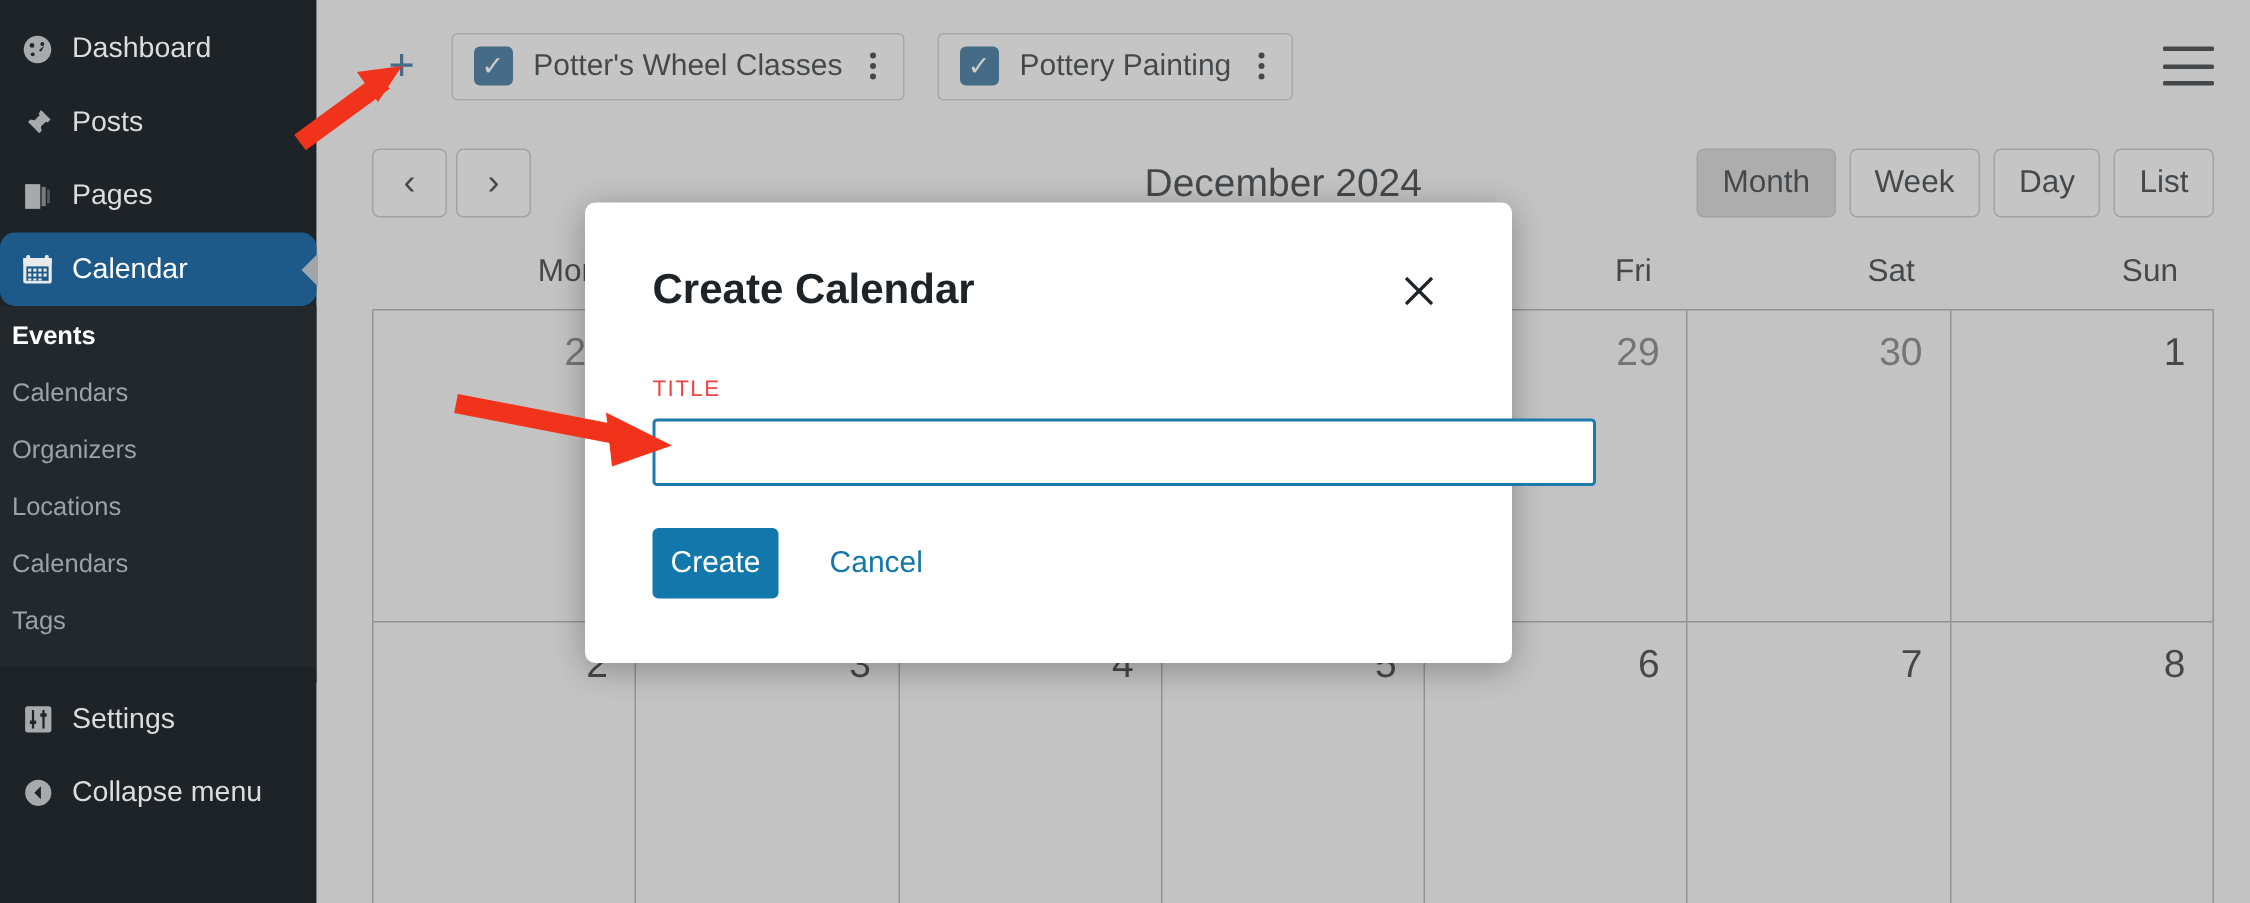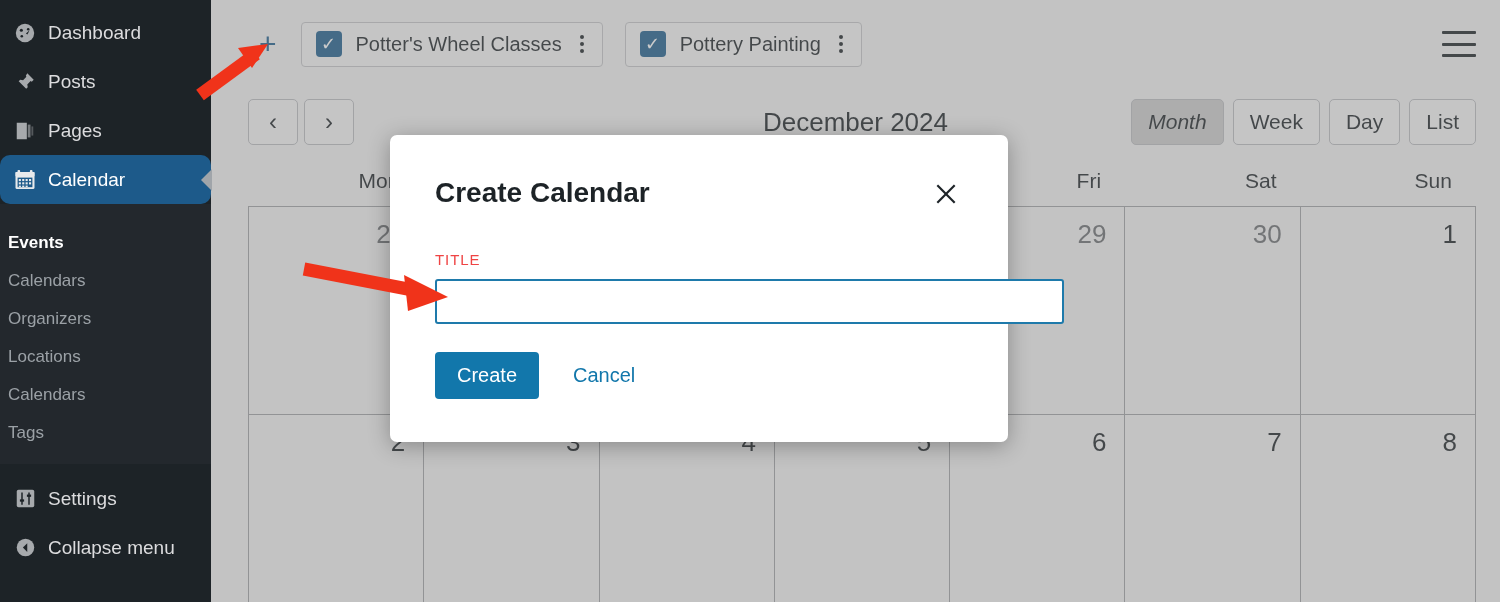--- a/index.html
+++ b/index.html
@@ -44,21 +44,21 @@
   .menu-item.active::after {
     content: "";
     position: absolute; right: -1px; top: 50%;
     transform: translateY(-50%);
     border-style: solid;
     border-width: 11px 11px 11px 0;
     border-color: transparent #a0a5aa transparent transparent;
   }
   .submenu {
     background: #23282d;
-    padding: 20px 0 12px 0;
+    padding: 1px 0 12px 0;
   }
   .submenu-item {
     display: block;
     padding: 9px 0 9px 8px;
     font-size: 17px;
     color: #9ba1a6;
     cursor: pointer;
     white-space: nowrap;
   }
   .submenu-item.current { color: #ffffff; font-weight: 700; }
@@ -148,21 +148,21 @@
     height: 46px;
     min-width: 50px;
     display: flex; align-items: center; justify-content: center;
     font-size: 21px; color: #1d2327;
     padding: 0 16px;
     margin-right: 6px;
     cursor: pointer;
     white-space: nowrap;
   }
   .tb-btn.arrow { padding: 0; width: 50px; font-size: 24px; }
-  .tb-btn.active { background: rgba(160,160,160,0.45); font-style: italic; }
+  .tb-btn.active { background: rgba(160,160,160,0.45); }
   #cal-title {
     position: absolute; left: 0; right: 0; top: 50%;
     transform: translateY(-50%);
     text-align: center;
     font-size: 26px; color: #1d2327;
     pointer-events: none;
   }
   #view-btns { margin-left: auto; display: flex; }
   #view-btns .tb-btn { margin-right: 0; margin-left: 9px; }
 
@@ -225,21 +225,21 @@
     font-family: "Liberation Sans", sans-serif;
     color: #1d2327;
   }
   #modal-actions { margin-top: 28px; display: flex; align-items: center; }
   #create-btn {
     background: #1277ab;
     color: #fff;
     border: none;
     border-radius: 4px;
     height: 47px;
-    padding: 0 22px;
+    padding: 0 12px;
     font-size: 20px;
     cursor: pointer;
     font-family: "Liberation Sans", sans-serif;
   }
   #cancel-link {
     margin-left: 34px;
     color: #1277ab;
     font-size: 20px;
     cursor: pointer;
     text-decoration: none;

